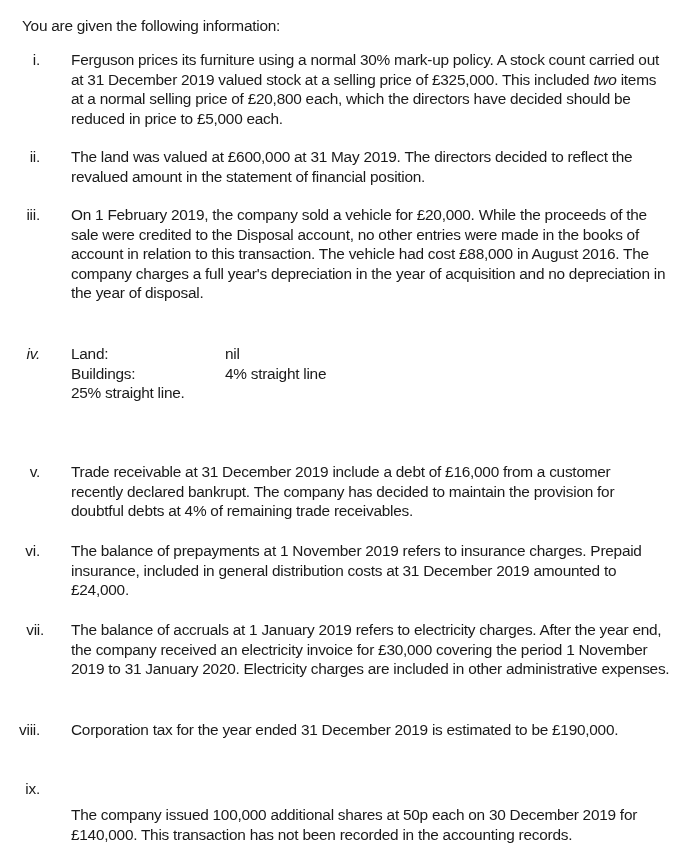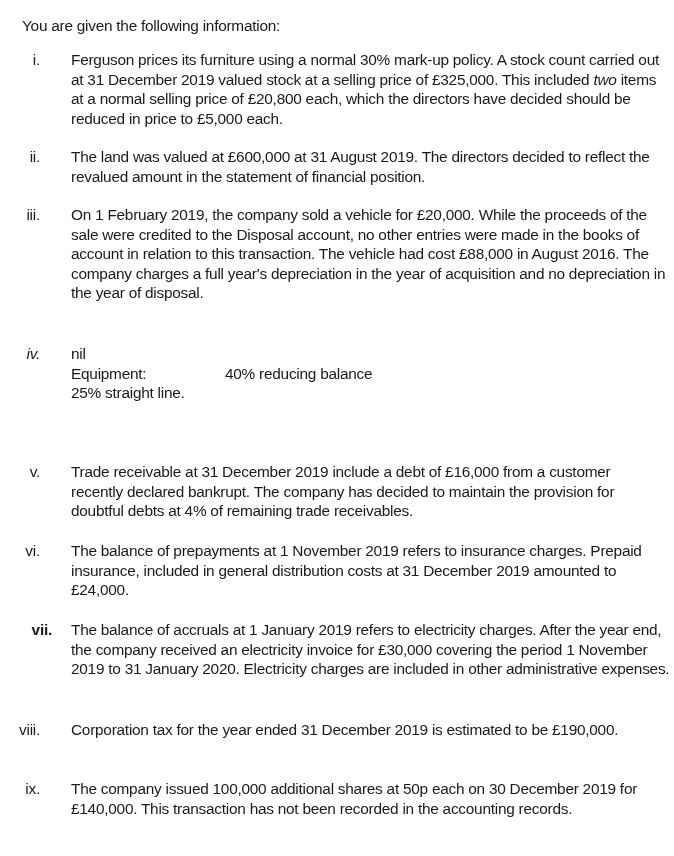--- a/index.html
+++ b/index.html
@@ -52,60 +52,61 @@
 
 <p class="intro">You are given the following information:</p>
 
 <div class="item" style="top:50px;">
   <span class="numeral" style="left:0;">i.</span>
   <div class="body" style="width:596px;"><span>Ferguson prices its furniture using a normal 30% mark-up policy. A stock count carried out at 31 December 2019 valued stock at a selling price of £325,000. This included </span><em>two</em><span> items at a normal selling price of £20,800 each, which the directors have decided should be reduced in price to £5,000 each.</span></div>
 </div>
 
 <div class="item" style="top:147px;">
   <span class="numeral" style="left:0;">ii.</span>
-  <div class="body" style="width:590px;">The land was valued at £600,000 at 31 August 2019. The directors decided to reflect the revalued amount in the statement of financial position.</div>
+  <div class="body" style="width:590px;">The land was valued at £600,000 at 31 May 2019. The directors decided to reflect the revalued amount in the statement of financial position.</div>
 </div>
 
 <div class="item" style="top:205px;">
   <span class="numeral" style="left:0;">iii.</span>
   <div class="body" style="width:602px;">On 1 February 2019, the company sold a vehicle for £20,000. While the proceeds of the sale were credited to the Disposal account, no other entries were made in the books of account in relation to this transaction. The vehicle had cost £88,000 in August 2016. The company charges a full year's depreciation in the year of acquisition and no depreciation in the year of disposal.</div>
 </div>
 
 <div class="item" style="top:344px;">
   <span class="numeral" style="left:0;font-style:italic;">iv.</span>
   <div class="body">
     <div class="policy-row">
+      <span class="policy-asset">Land:</span>
       <span>nil</span>
     </div>
     <div class="policy-row">
-      <span class="policy-asset">Equipment:</span>
-      <span>40% reducing balance</span>
+      <span class="policy-asset">Buildings:</span>
+      <span>4% straight line</span>
     </div>
     <div class="policy-row">
       <span>25% straight line.</span>
     </div>
   </div>
 </div>
 
 <div class="item" style="top:462px;">
   <span class="numeral" style="left:0;">v.</span>
   <div class="body" style="width:590px;">Trade receivable at 31 December 2019 include a debt of £16,000 from a customer recently declared bankrupt. The company has decided to maintain the provision for doubtful debts at 4% of remaining trade receivables.</div>
 </div>
 
 <div class="item" style="top:541px;">
   <span class="numeral" style="left:0;">vi.</span>
   <div class="body" style="width:606px;">The balance of prepayments at 1 November 2019 refers to insurance charges. Prepaid insurance, included in general distribution costs at 31 December 2019 amounted to £24,000.</div>
 </div>
 
 <div class="item" style="top:620px;">
-  <span class="numeral" style="left:12px;font-weight:bold;">vii.</span>
+  <span class="numeral" style="left:4px;">vii.</span>
   <div class="body" style="width:606px;">The balance of accruals at 1 January 2019 refers to electricity charges. After the year end, the company received an electricity invoice for £30,000 covering the period 1 November 2019 to 31 January 2020.  Electricity charges are included in other administrative expenses.</div>
 </div>
 
 <div class="item" style="top:720px;">
   <span class="numeral" style="left:0;">viii.</span>
   <div class="body" style="width:580px;">Corporation tax for the year ended 31 December 2019 is estimated to be £190,000.</div>
 </div>
 
 <div class="item" style="top:779px;">
   <span class="numeral" style="left:0;">ix.</span>
-  <div class="body" style="width:600px;">The company issued 100,000 additional shares at 50p each on 30 December 2019 for £140,000. This transaction has not been recorded in the accounting records.</div>
+  <div class="body" style="width:600px;margin-top:26px;">The company issued 100,000 additional shares at 50p each on 30 December 2019 for £140,000. This transaction has not been recorded in the accounting records.</div>
 </div>
 
 </body></html>

